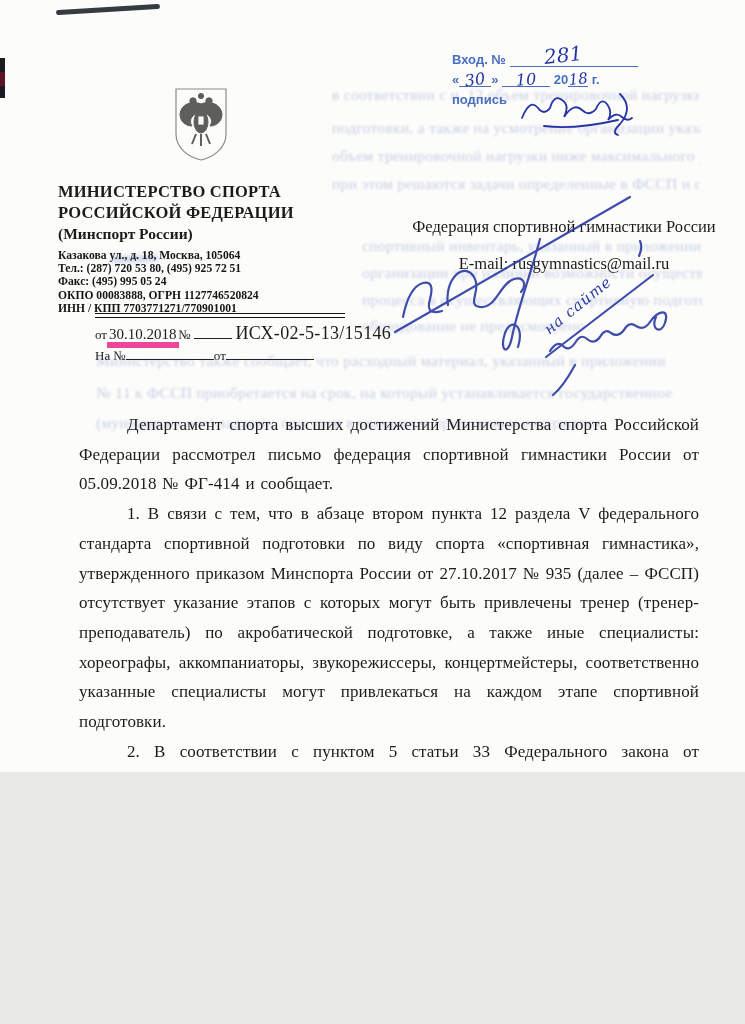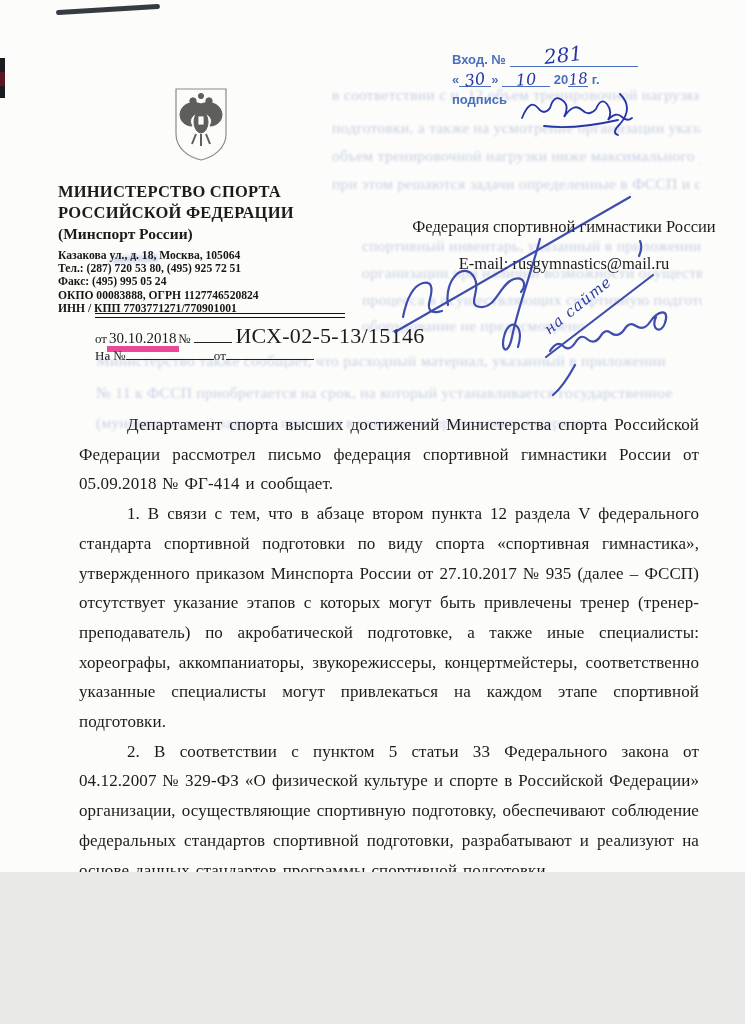--- a/index.html
+++ b/index.html
@@ -1,16 +1,16 @@
 <!DOCTYPE html>
 <html><head>
 <meta charset="utf-8">
 <style>
   html,body{margin:0;padding:0;background:#e9e9e7;}
-  .page{position:relative;width:745px;height:872px;margin:0 auto;background:#fcfcfa;
+  .page{position:relative;width:745px;height:772px;margin:0 auto;background:#fcfcfa;
         overflow:hidden;font-family:"Liberation Serif",serif;color:#1b1b1b;}
   
   .edge-strip{position:absolute;left:0;top:58px;width:5px;height:40px;background:#1b1c20;}
   .edge-strip-red{position:absolute;left:0;top:72px;width:5px;height:14px;background:#5c1524;}
   .top-dash{position:absolute;left:56px;top:7px;width:104px;height:5px;background:#363b41;
             border-radius:3px;transform:rotate(-3.5deg);}
   .blue-smudge{position:absolute;left:112px;top:256px;width:46px;height:6px;
                background:rgba(80,110,200,.28);filter:blur(2px);transform:rotate(-3deg);}
   
   .ghost{position:absolute;font-size:15.5px;line-height:18px;color:#5f76b6;opacity:.34;
@@ -32,21 +32,21 @@
   .lh{position:absolute;left:58px;top:182px;width:302px;}
   .lh-t1{font-size:16.5px;font-weight:700;line-height:20.5px;letter-spacing:.2px;}
   .lh-t3{font-size:15.5px;font-weight:700;line-height:21px;}
   .lh-addr{margin-top:5px;font-size:11.6px;font-weight:700;line-height:13.2px;color:#161616;}
   .rule2{position:absolute;left:95px;top:313px;width:250px;height:3px;
          border-top:1.8px solid #121212;border-bottom:1.8px solid #121212;}
   
   .ref1{position:absolute;left:95px;top:323px;font-size:13px;}
   .ref-date{font-size:15px;border-bottom:6px solid #ec4899;padding:0 2px;}
   .ref-gap{display:inline-block;width:38px;border-bottom:1px solid #222;height:13px;}
-  .ref-out{font-size:22px;letter-spacing:.3px;}
+  .ref-out{font-size:18px;letter-spacing:.3px;}
   .ref2{position:absolute;left:95px;top:346px;font-size:13px;}
   .ref-blank{display:inline-block;width:88px;border-bottom:1px solid #222;height:13px;}
   
   .rcpt{position:absolute;left:381px;top:186px;width:366px;text-align:center;margin-top:31px;}
   .rcpt-name{font-size:16.5px;}
   .rcpt-email{font-size:16.5px;margin-top:17px;}
   
   .sig-overlay{position:absolute;left:360px;top:185px;width:385px;height:305px;pointer-events:none;}
   .hand-note{position:absolute;left:546px;top:322px;font-size:15px;font-style:italic;
              color:#2a3aa4;transform:rotate(-39deg);transform-origin:left center;

